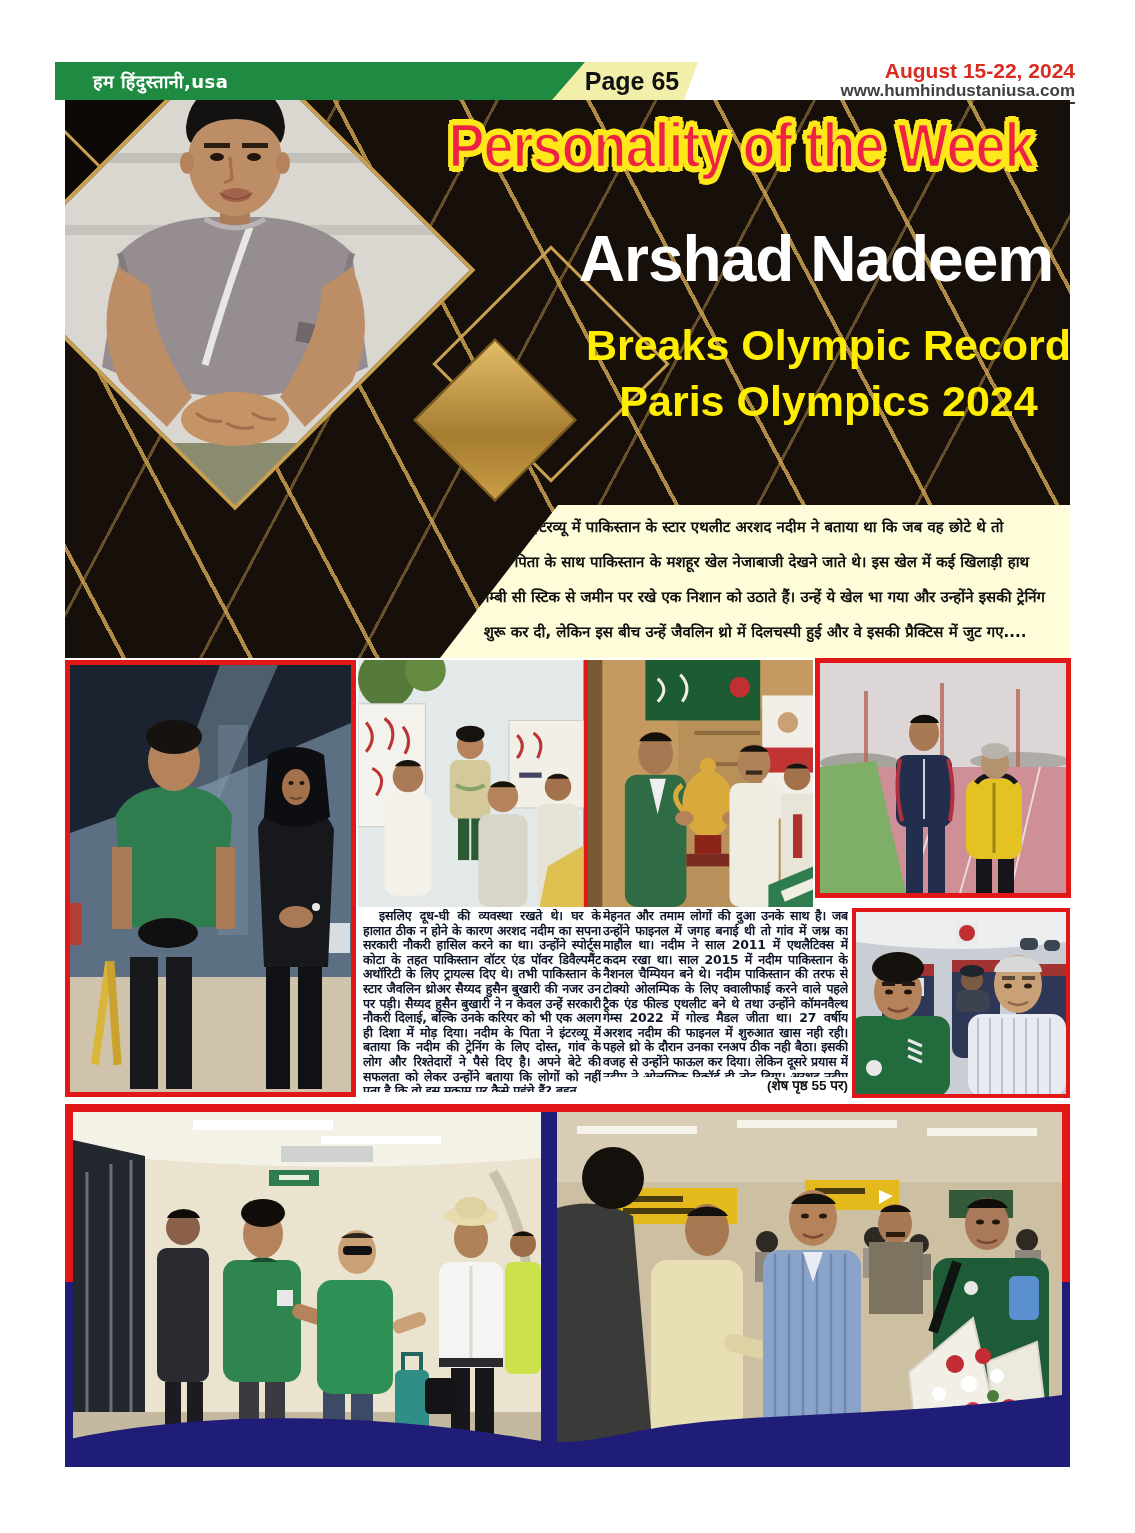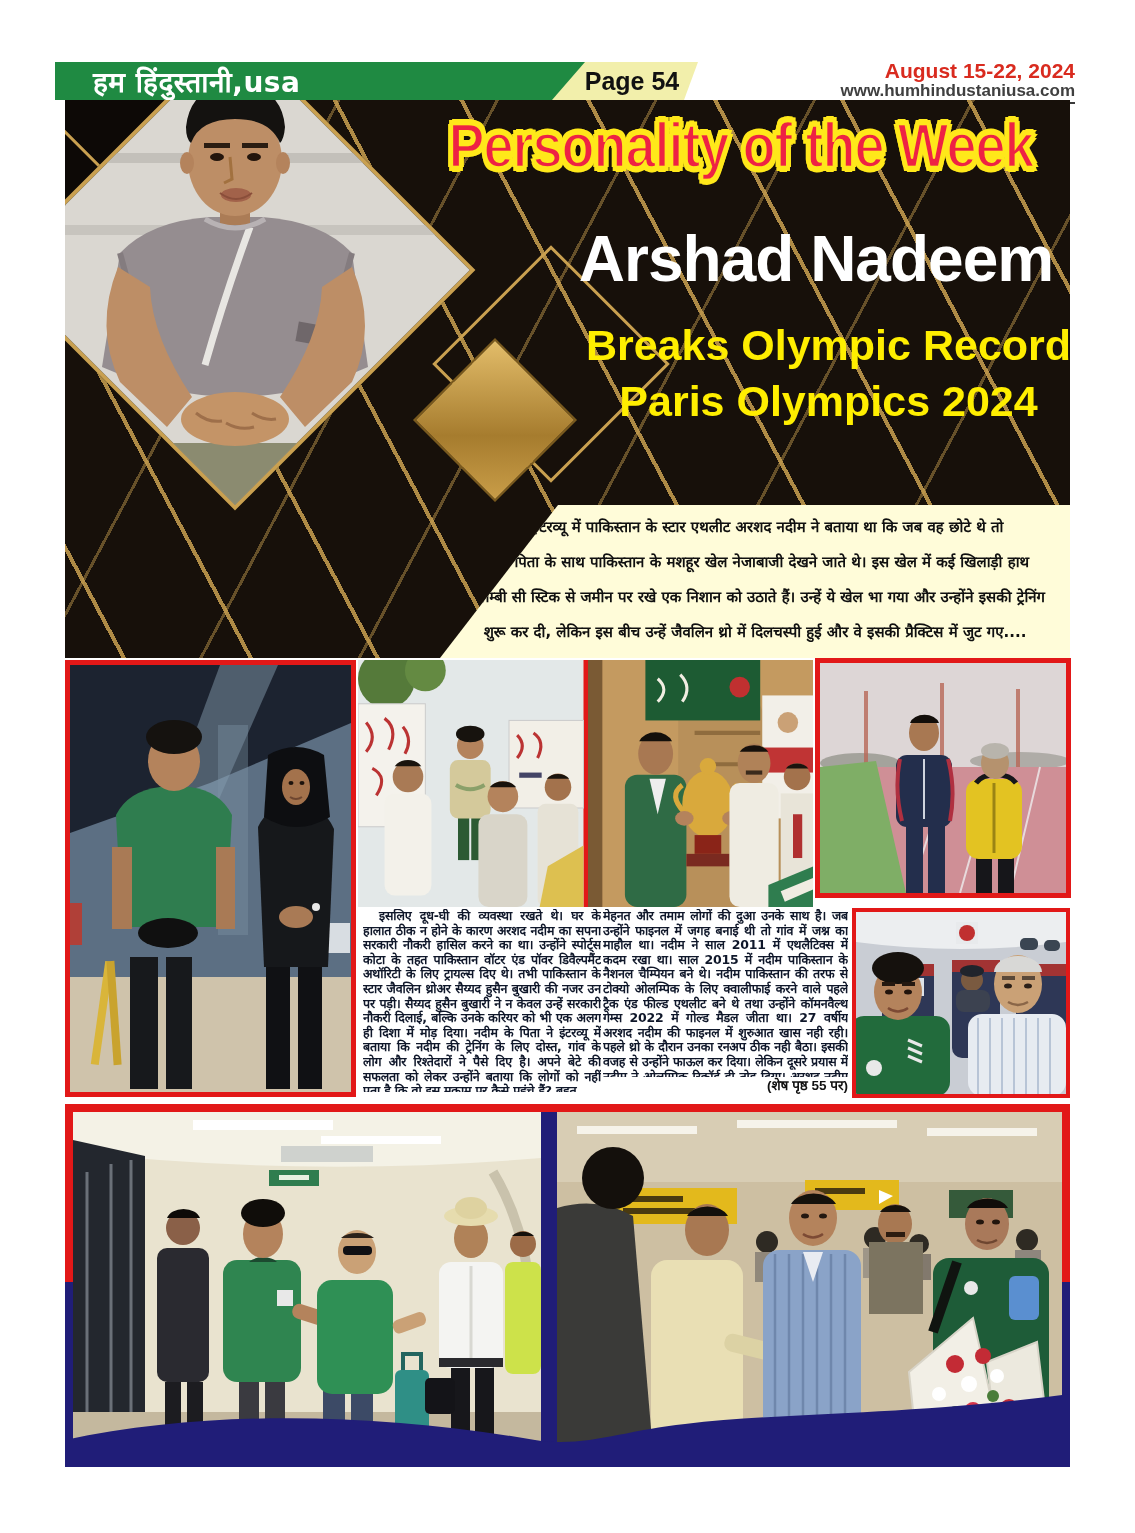--- a/index.html
+++ b/index.html
@@ -4,21 +4,21 @@
 <style>
   html,body{margin:0;padding:0;background:#ffffff;}
   .page{position:relative;width:1135px;height:1533px;background:#ffffff;overflow:hidden;
         font-family:"Liberation Sans",sans-serif;}
   .abs{position:absolute;}
 
   
   .masthead{left:55px;top:62px;width:532px;height:38px;background:#1f8a42;
     clip-path:polygon(0 0,100% 0,calc(100% - 30px) 100%,0 100%);
     display:flex;align-items:center;}
-  .masthead span{color:#ffffff;font-weight:bold;font-size:28px;padding-left:38px;
+  .masthead span{color:#ffffff;font-weight:bold;font-size:18px;padding-left:38px;
     font-family:"DejaVu Sans",sans-serif;letter-spacing:.5px;}
   .pagebadge{left:552px;top:62px;width:146px;height:38px;background:#f2efab;
     clip-path:polygon(33px 0,100% 0,calc(100% - 14px) 100%,0 100%);
     display:flex;align-items:center;justify-content:center;}
   .pagebadge span{font-weight:bold;font-size:25px;color:#111;padding-left:14px;}
   .dateblock{right:60px;top:59px;text-align:right;line-height:1.1;}
   .date{color:#d92b1f;font-weight:bold;font-size:21px;}
   .site-url{color:#404040;font-weight:bold;font-size:17px;display:inline-block;
     border-bottom:2px solid #3a3a3a;padding-bottom:1px;text-decoration:none;}
 
@@ -85,21 +85,21 @@
 </style>
 </head>
 <body>
 
 <div class="page">
 
   <div class="abs masthead">
     <span>हम हिंदुस्तानी,usa</span>
   </div>
   <div class="abs pagebadge">
-    <span>Page 54</span>
+    <span>Page 65</span>
   </div>
   <div class="abs dateblock">
     <div class="date">August 15-22, 2024</div>
     <a class="site-url" href="#">www.humhindustaniusa.com</a>
   </div>
 
   <div class="abs feature">
     <div class="dd dd1"></div>
     <div class="dd dd2"></div>
     <div class="dd dd3"></div>

